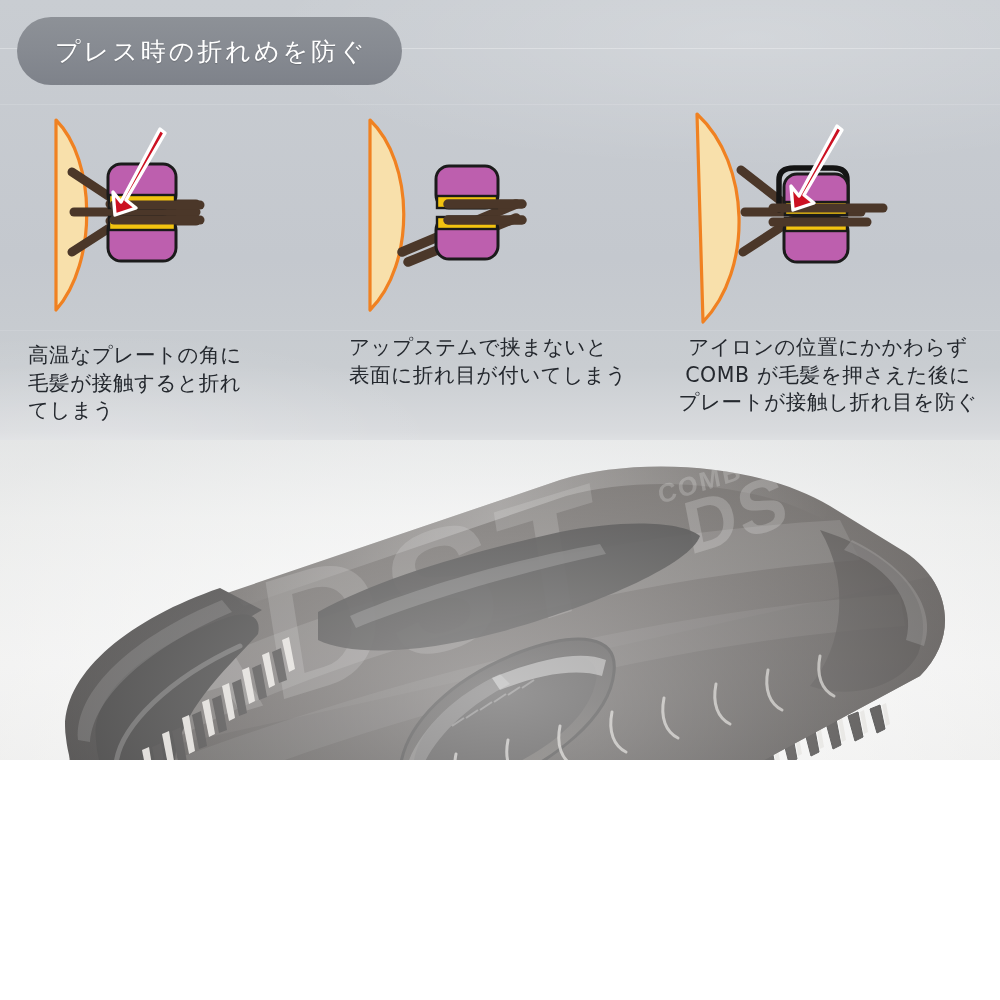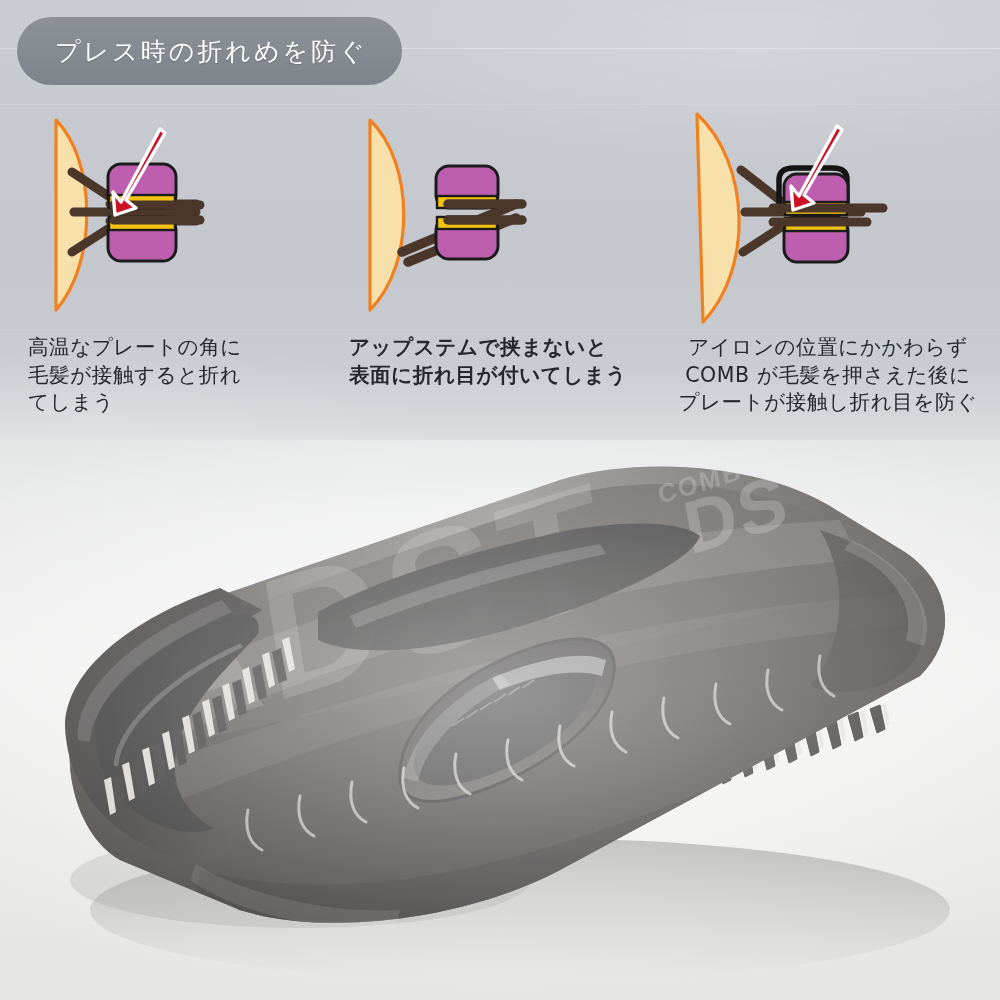--- a/index.html
+++ b/index.html
@@ -3,21 +3,21 @@
 <meta charset="utf-8">
 <title>ADST COMB DS</title>
 <style>
   html,body{margin:0;padding:0;}
   body{
     width:1000px;height:1000px;overflow:hidden;
     font-family:"DejaVu Sans","Liberation Sans",sans-serif;
     background:#ffffff;
   }
   #page{
-    position:relative;width:1000px;height:1000px;overflow:hidden;
+    position:relative;width:1000px;height:760px;overflow:hidden;
     background:#000000;
   }
 
   
   #upper{
     position:absolute;left:0;top:0;width:1000px;height:470px;
     background:
       linear-gradient(to bottom,#c9cdd2 0%,#c4c8ce 55%,#c9cdd1 78%,#d9dbde 92%,#eff0f1 100%);
     overflow:hidden;
   }
@@ -53,22 +53,22 @@
   #dcol2{left:340px;}
   #dcol3{left:655px;}
   .dfig{position:relative;width:320px;height:215px;}
   .dfig svg{position:absolute;left:0;top:0;}
 
   .caption{
     position:absolute;top:222px;left:0;width:330px;
     color:#24282e;font-size:20.5px;line-height:27.5px;
     letter-spacing:.6px;white-space:pre-line;
   }
-  #dcol1 .caption{left:18px;}
-  #dcol2 .caption{left:9px;width:320px;font-weight:bold;}
+  #dcol1 .caption{left:18px;margin-top:8px;}
+  #dcol2 .caption{left:9px;width:320px;}
   #dcol3 .caption{left:0px;width:346px;text-align:center;}
 
   
   #photo{
     position:absolute;left:0;top:440px;width:1000px;height:560px;
     background:
       linear-gradient(to bottom,#eef0f1 0%,#f7f8f8 14%,#fdfdfd 40%,#f6f6f5 72%,#eeeeec 100%);
     overflow:hidden;
   }
   #photo .vig{

